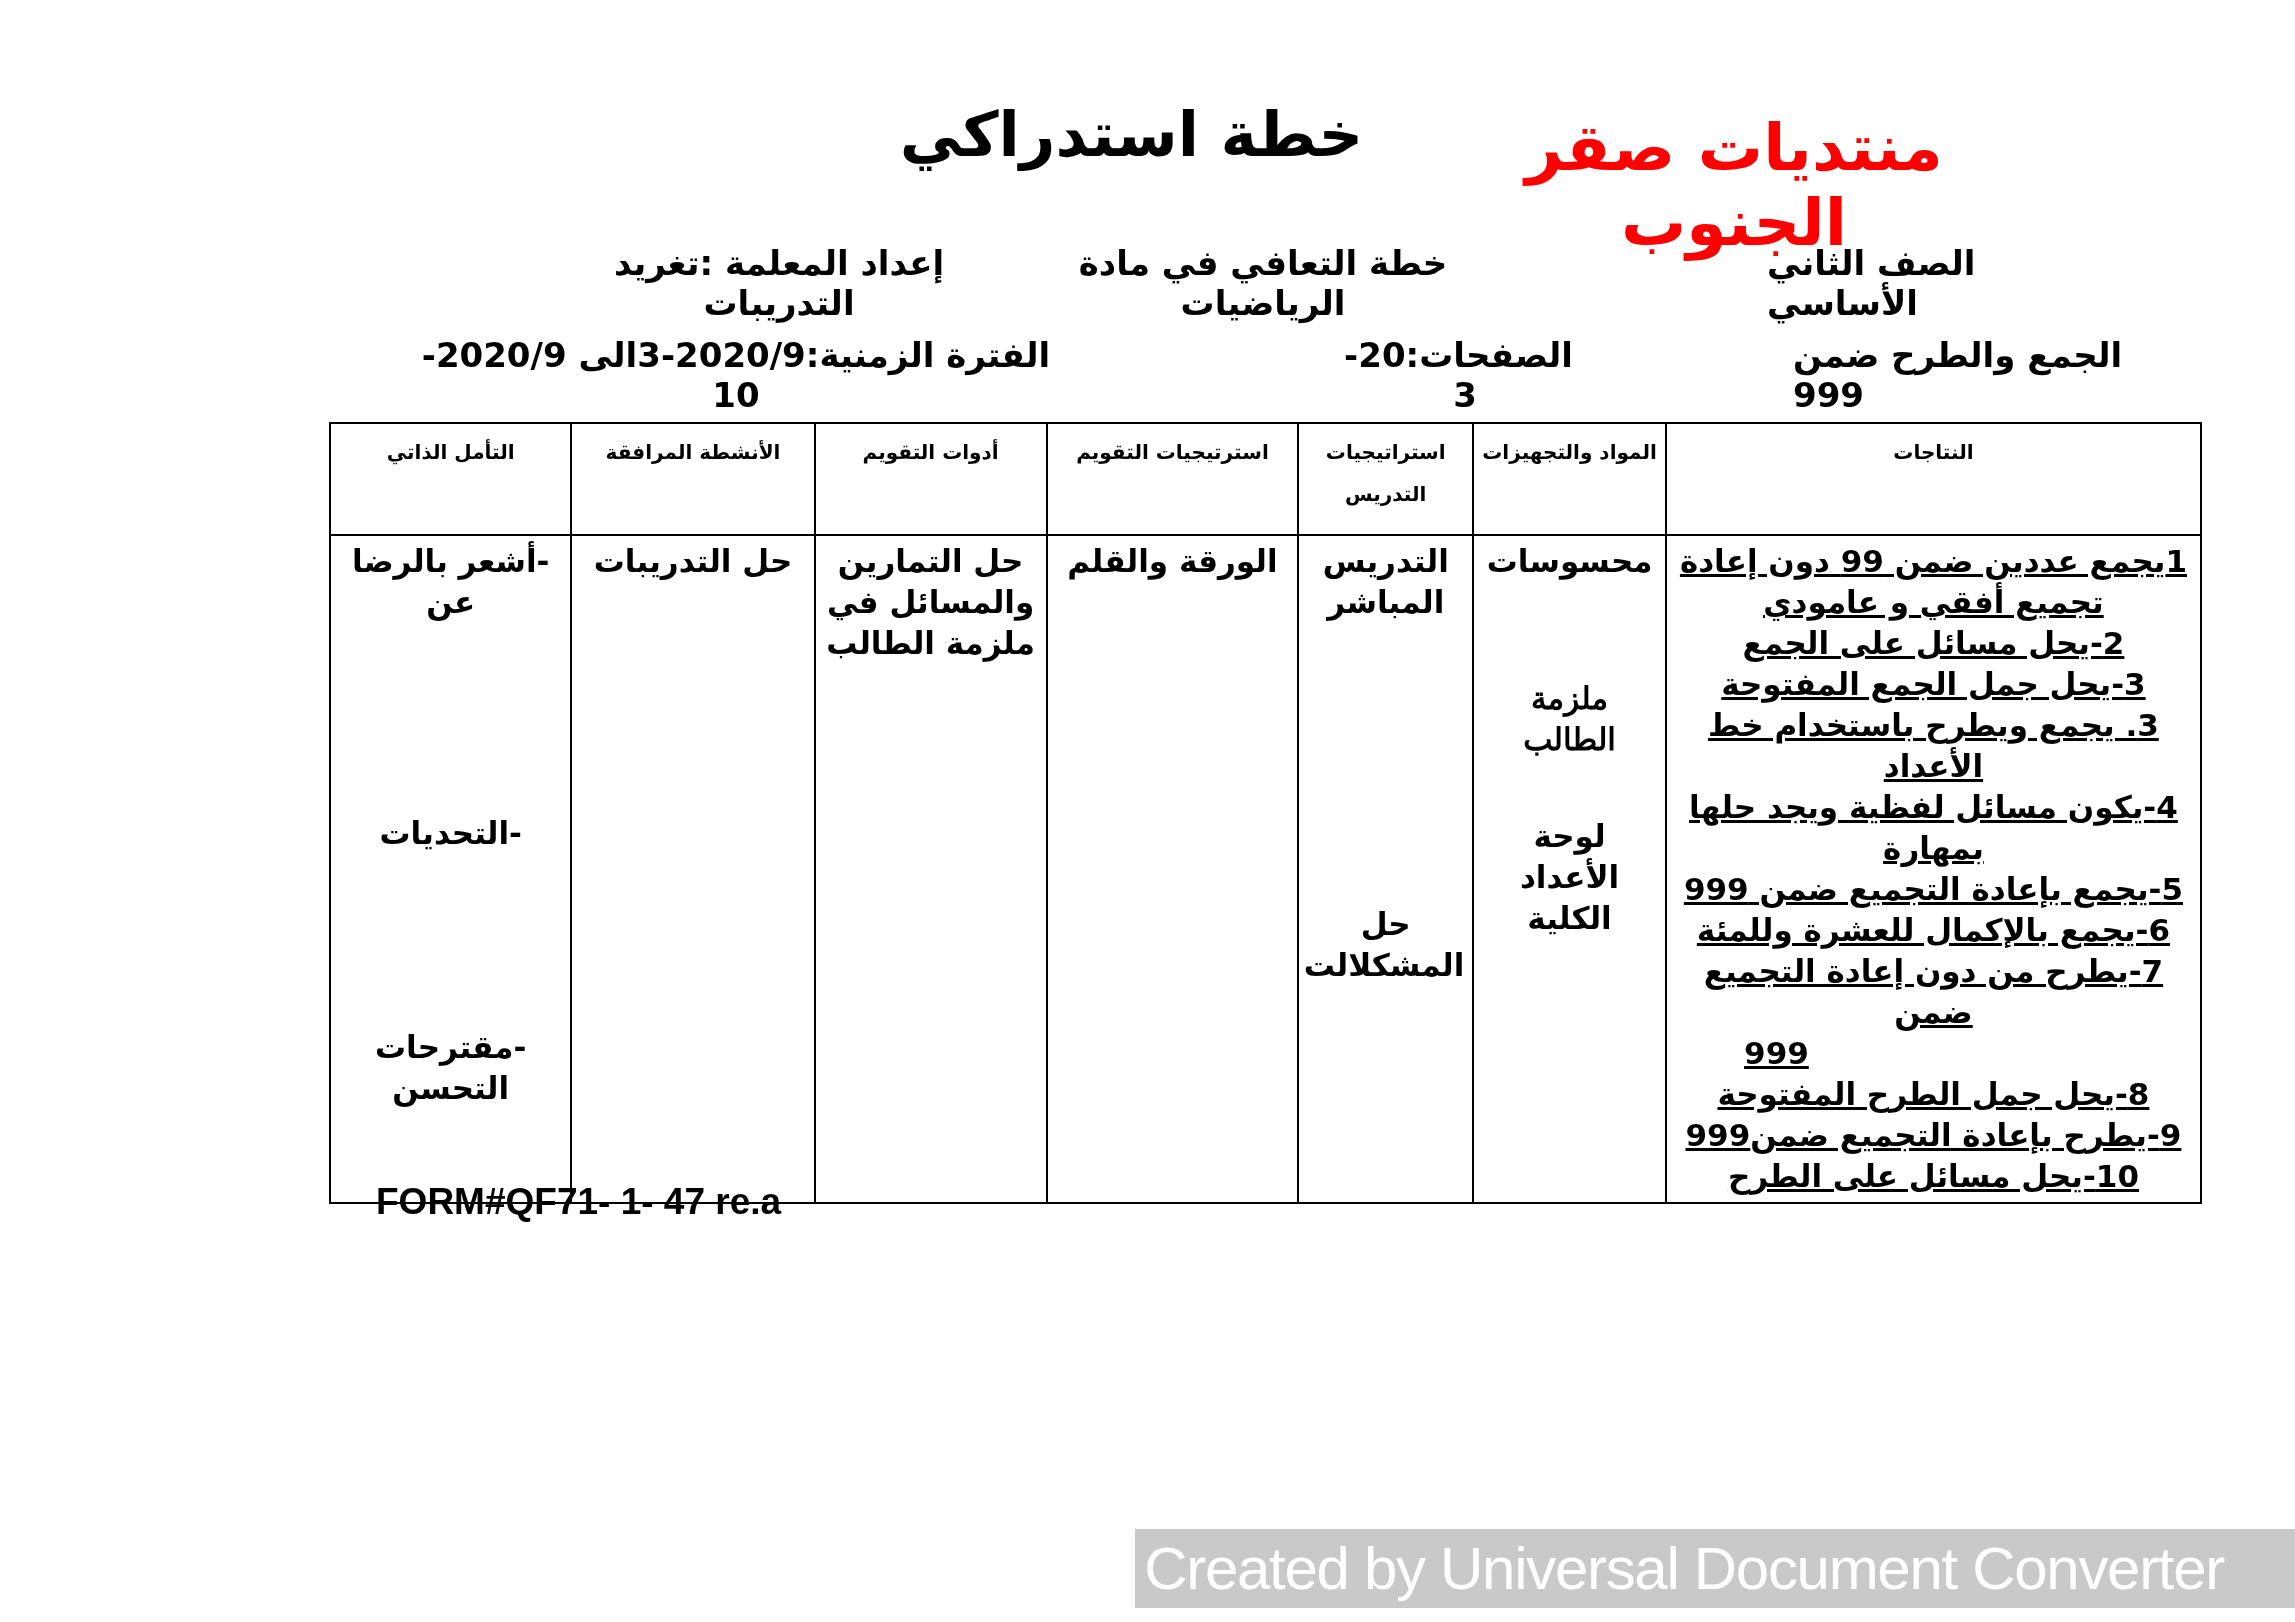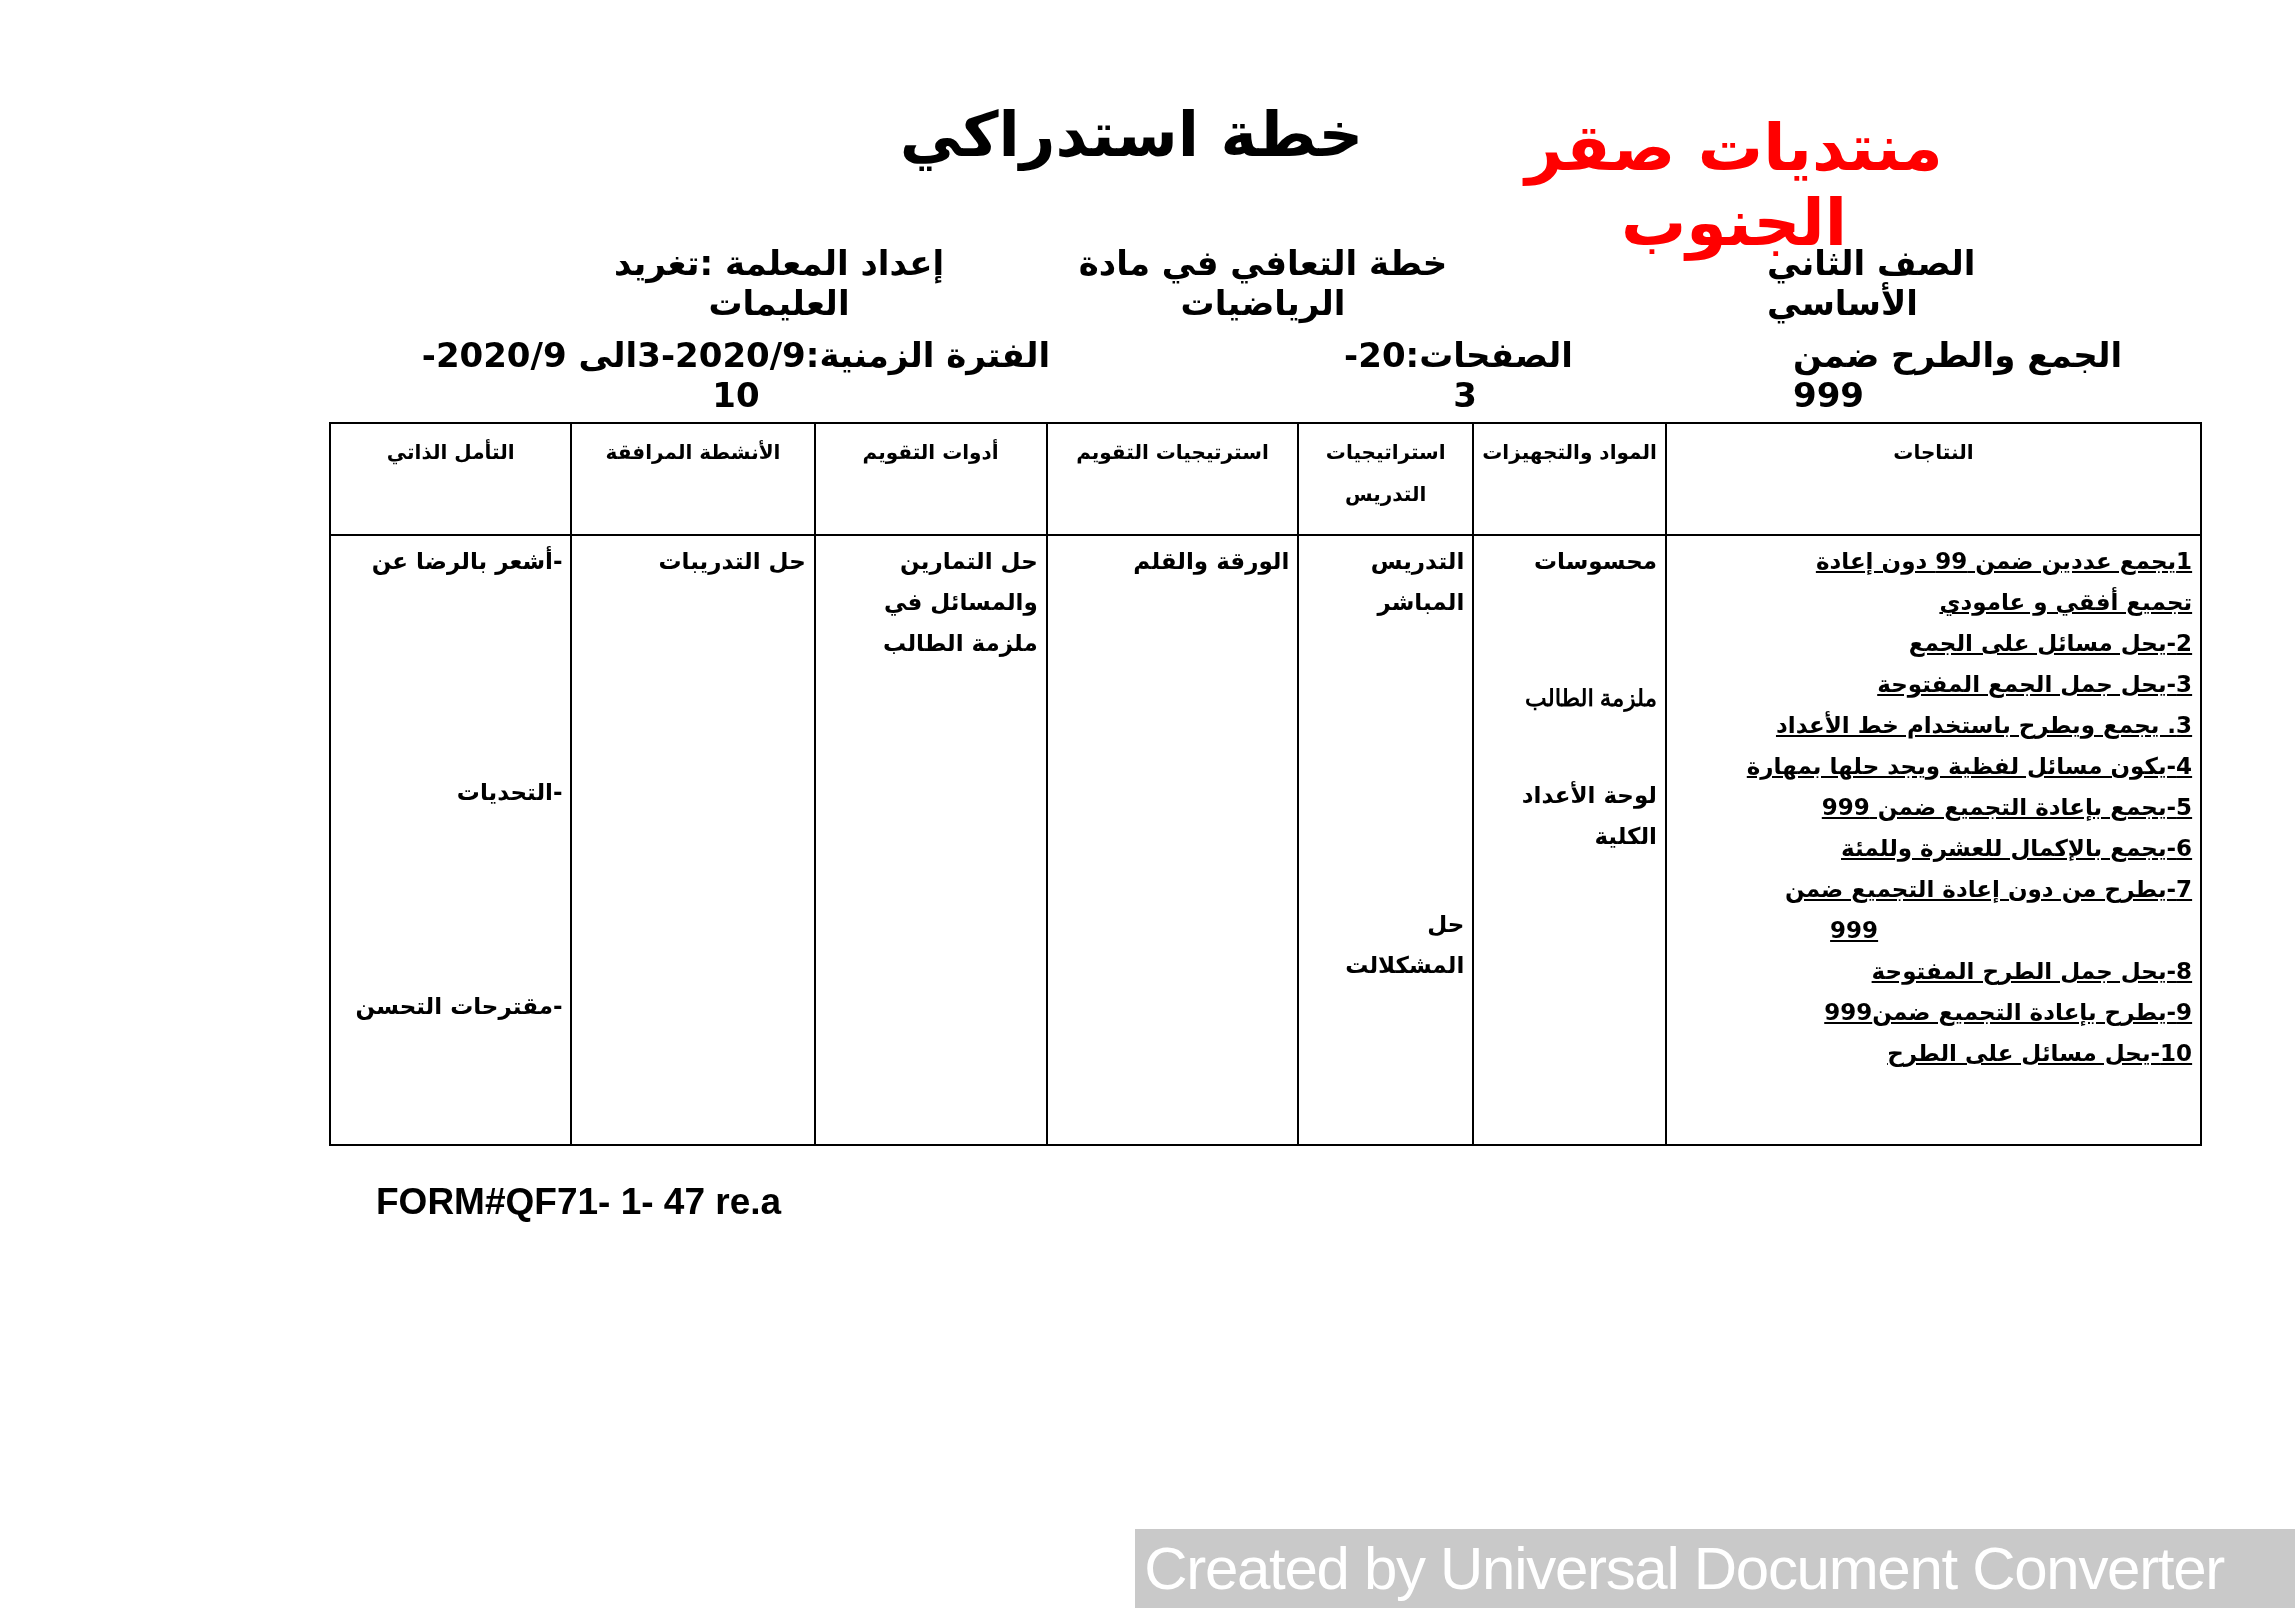--- a/index.html
+++ b/index.html
@@ -19,21 +19,21 @@
   .i-teacher{left:563px;width:432px;text-align:center;}
   .i-unit{left:1793px;width:373px;text-align:left;}
   .i-pages{left:1357px;width:216px;text-align:center;}
   .i-period{left:412px;width:648px;text-align:center;}
   
   table.plan{position:absolute;left:329px;top:422px;width:1873px;
     border-collapse:collapse;table-layout:fixed;direction:rtl;}
   table.plan th,table.plan td{border:2.6px solid #000;vertical-align:top;
     padding:5.2px 7.9px;overflow:hidden;}
   table.plan th{height:98px;font-size:20px;font-weight:bold;text-align:center;line-height:42px;padding-top:6.5px;}
-  table.plan td{height:598px;font-size:23px;font-weight:bold;text-align:right;line-height:41px;}
+  table.plan td{height:598px;font-size:31px;font-weight:bold;text-align:center;line-height:41px;}
   td.outcomes{font-size:29px;line-height:44px;padding-top:7.9px;text-decoration:underline;}
   .indent-999{padding-left:0;padding-right:314px;}
   .gap-a{margin-top:96px;font-family:Liberation Serif, serif;}   
   .gap-b{margin-top:56px;}    
   .gap-c{margin-top:281px;}   
   .gap-d{margin-top:190px;}   
   .gap-e{margin-top:173px;}   
   
   .form-code{left:376px;top:1181px;font-family:"Liberation Sans",sans-serif;
     font-size:37px;font-weight:bold;direction:ltr;}
@@ -43,21 +43,21 @@
     white-space:nowrap;overflow:hidden;}
 </style>
 </head>
 <body>
 
 <div class="abs title-black b">خطة استدراكي</div>
 <div class="abs title-red b" style="color:#FF0000;">منتديات صقر الجنوب</div>
 
 <div class="abs info r1 i-class">الصف الثاني الأساسي</div>
 <div class="abs info r1 i-subject">خطة التعافي  في مادة الرياضيات</div>
-<div class="abs info r1 i-teacher">إعداد المعلمة :تغريد العليمات</div>
+<div class="abs info r1 i-teacher">إعداد المعلمة :تغريد التدريبات</div>
 
 <div class="abs info r2 i-unit">الجمع والطرح ضمن 999</div>
 <div class="abs info r2 i-pages">الصفحات:20-3</div>
 <div class="abs info r2 i-period">الفترة الزمنية:2020/9-3الى 2020/9-10</div>
 
 <table class="plan">
   <colgroup>
     <col style="width:28.6%">
       <col style="width:10.3%">
       <col style="width:9.35%">

